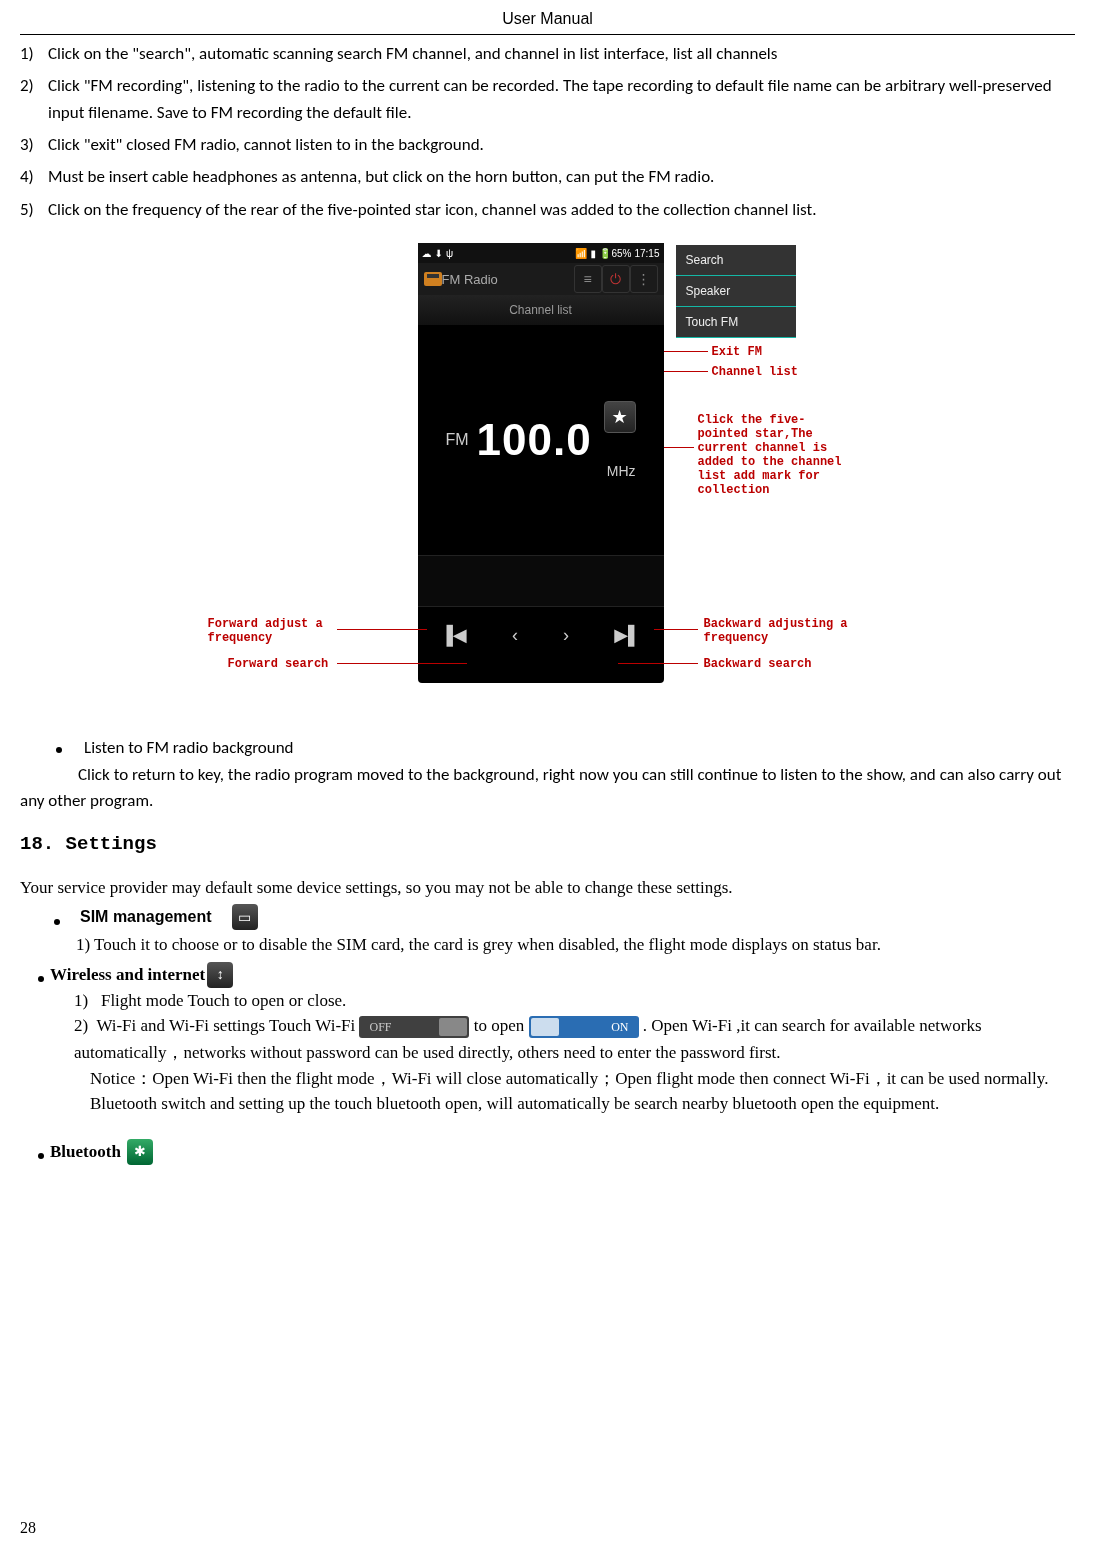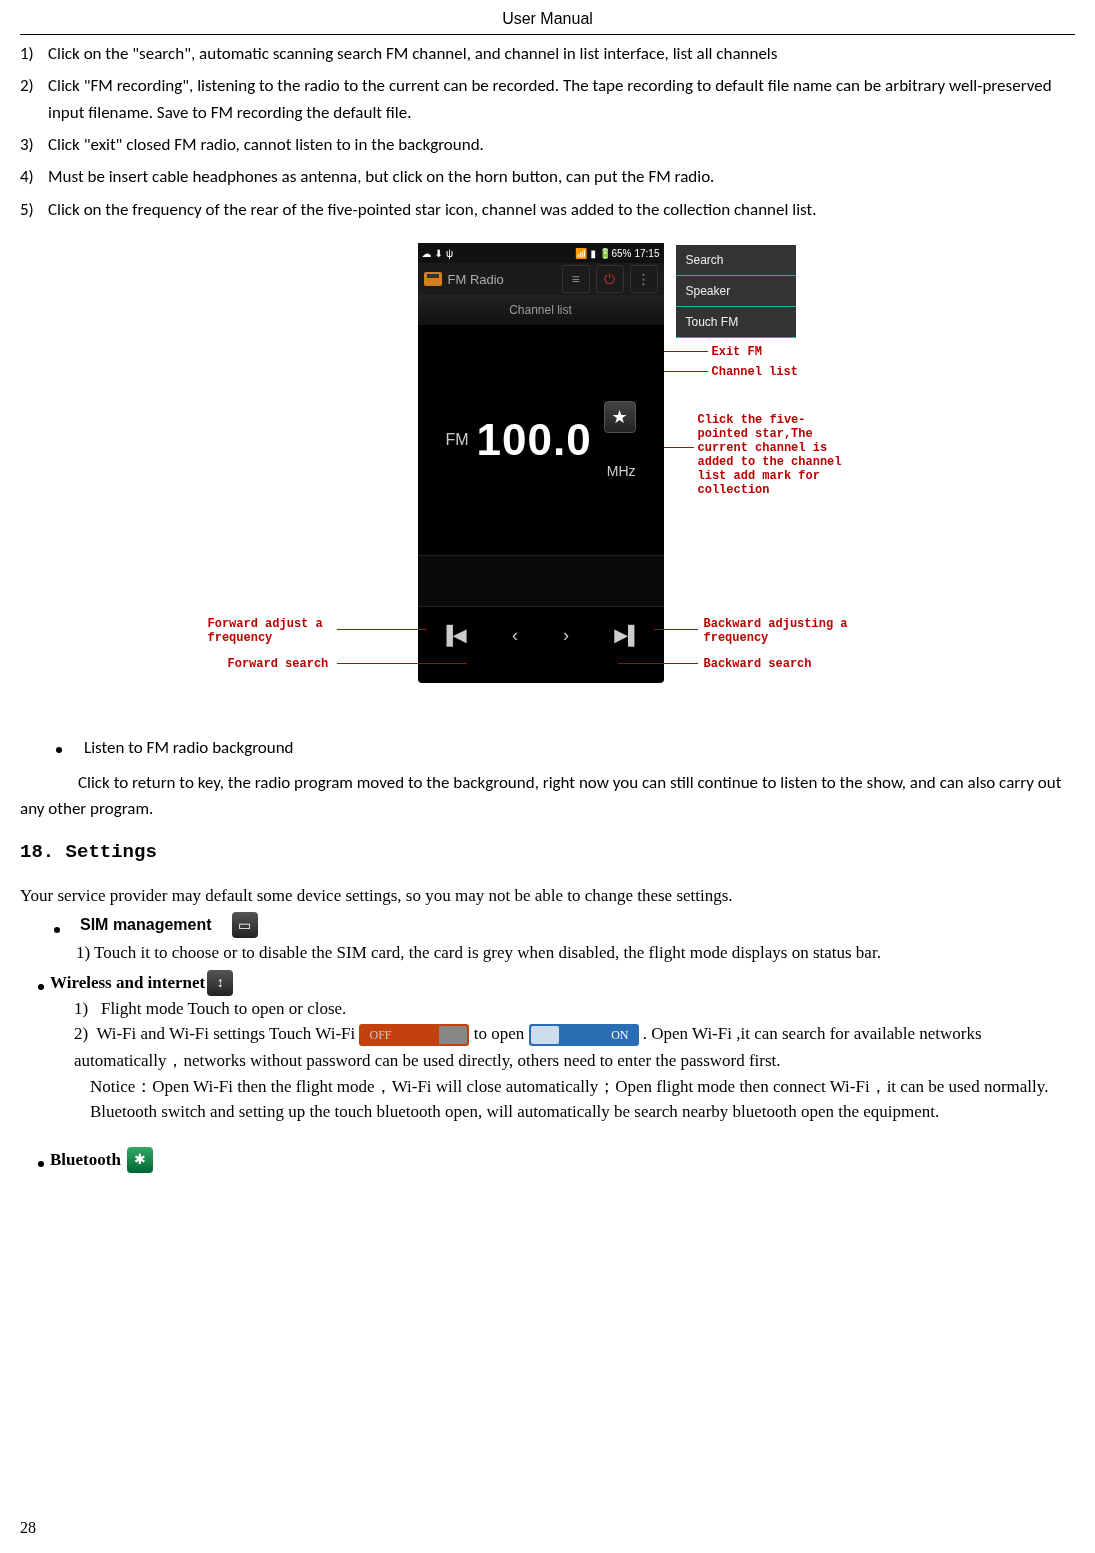--- a/index.html
+++ b/index.html
@@ -78,21 +78,20 @@
     display:flex;
     gap:3px;
   }
   .fm-header {
     height: 32px;
     background: #1b1b1b;
     display: flex;
     align-items: center;
     color: #aaa;
     font-size: 13px;
-    gap:6px;
     padding:0 6px;
   }
   .radio-icon{
     width:18px;height:14px;background:#d08020;border-radius:2px;position:relative;
   }
   .radio-icon::after{content:"";position:absolute;top:2px;left:3px;width:12px;height:4px;background:#333;}
   .fm-header .sp{flex:1;}
   .hdr-btn{
     width:26px;height:26px;border:1px solid #333;border-radius:3px;display:flex;align-items:center;justify-content:center;color:#888;font-size:14px;
   }
@@ -139,21 +138,21 @@
     height:0;
     border-top:1px solid #b00;
   }
   
   .bullet-block{
     margin:6px 0 0 36px;
     font-family: "Calibri", Arial, sans-serif;
     font-size:17px;
   }
   .bullet-row{
-    display:flex;gap:22px;align-items:baseline;margin-bottom:12px;
+    display:flex;gap:22px;align-items:baseline;margin-bottom:4px;
   }
   .dot{width:6px;height:6px;background:#000;border-radius:50%;display:inline-block;margin-top:9px;flex:none;}
   .afterbullet{
     margin:0 0 18px 0;
     font-family: "Calibri", Arial, sans-serif;
     font-size:17px;
     line-height:1.55;
   }
   .h18{
     font-family: "Courier New", monospace;
@@ -169,21 +168,21 @@
   .sub-bullet{
     display:flex;gap:20px;align-items:center;margin:4px 0 2px 34px;
   }
   .sub-bullet .lbl{font-weight:bold;font-family:Arial,sans-serif;font-size:16px;}
   .mini-icon{
     width:26px;height:26px;background:linear-gradient(#555,#222);border-radius:4px;display:inline-flex;align-items:center;justify-content:center;color:#fff;font-size:14px;
   }
   .indent1{margin-left:56px;}
   .list2{margin-left:54px;}
   .off-chip{
-    display:inline-block;width:110px;height:22px;background:#c2410c;border-radius:3px;vertical-align:middle;position:relative;color:#ccc;font-size:12px;line-height:22px;text-align:left;padding-left:10px;box-sizing:border-box;
+    display:inline-block;width:110px;height:22px;background:#404040;border-radius:3px;vertical-align:middle;position:relative;color:#ccc;font-size:12px;line-height:22px;text-align:left;padding-left:10px;box-sizing:border-box;
   }
   .off-chip::after{content:"";position:absolute;right:2px;top:2px;width:28px;height:18px;background:#888;border-radius:2px;}
   .on-chip{
     display:inline-block;width:110px;height:22px;background:#2a6db3;border-radius:3px;vertical-align:middle;position:relative;color:#fff;font-size:12px;line-height:22px;text-align:right;padding-right:10px;box-sizing:border-box;
   }
   .on-chip::after{content:"";position:absolute;left:2px;top:2px;width:28px;height:18px;background:#cde;border-radius:2px;}
   .pagenum{
     position:absolute;
     left:20px;
     bottom:16px;

